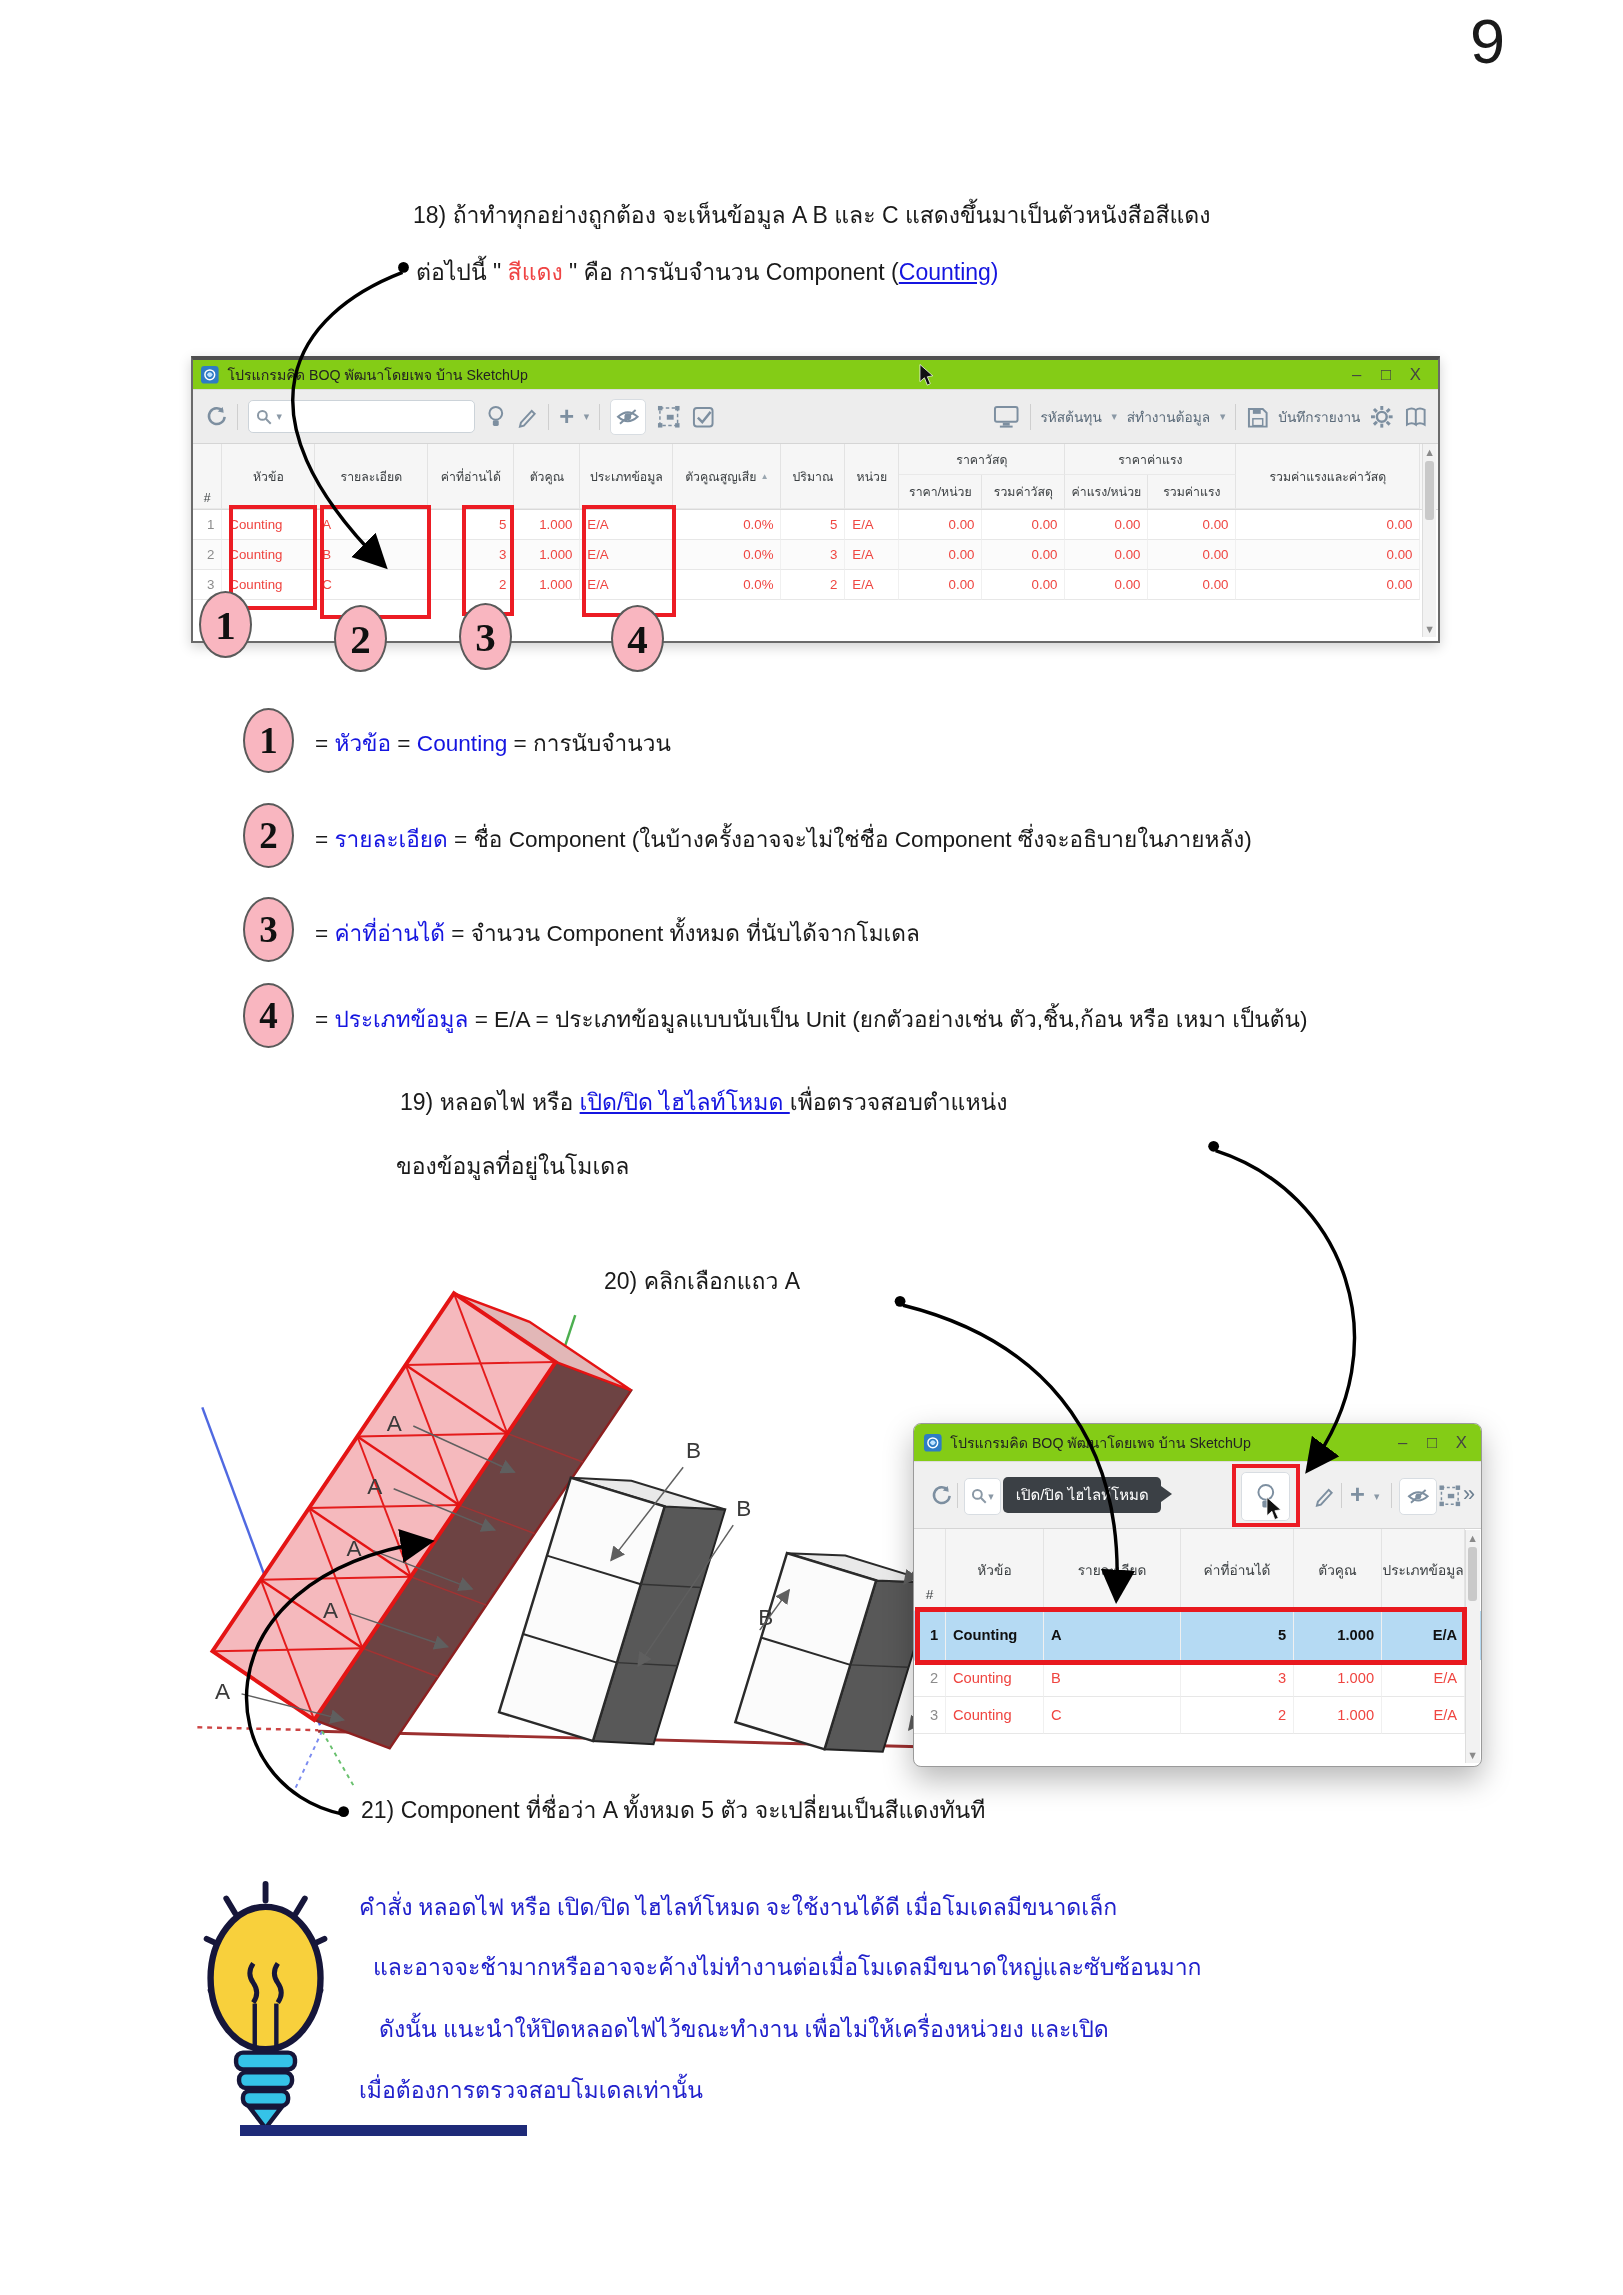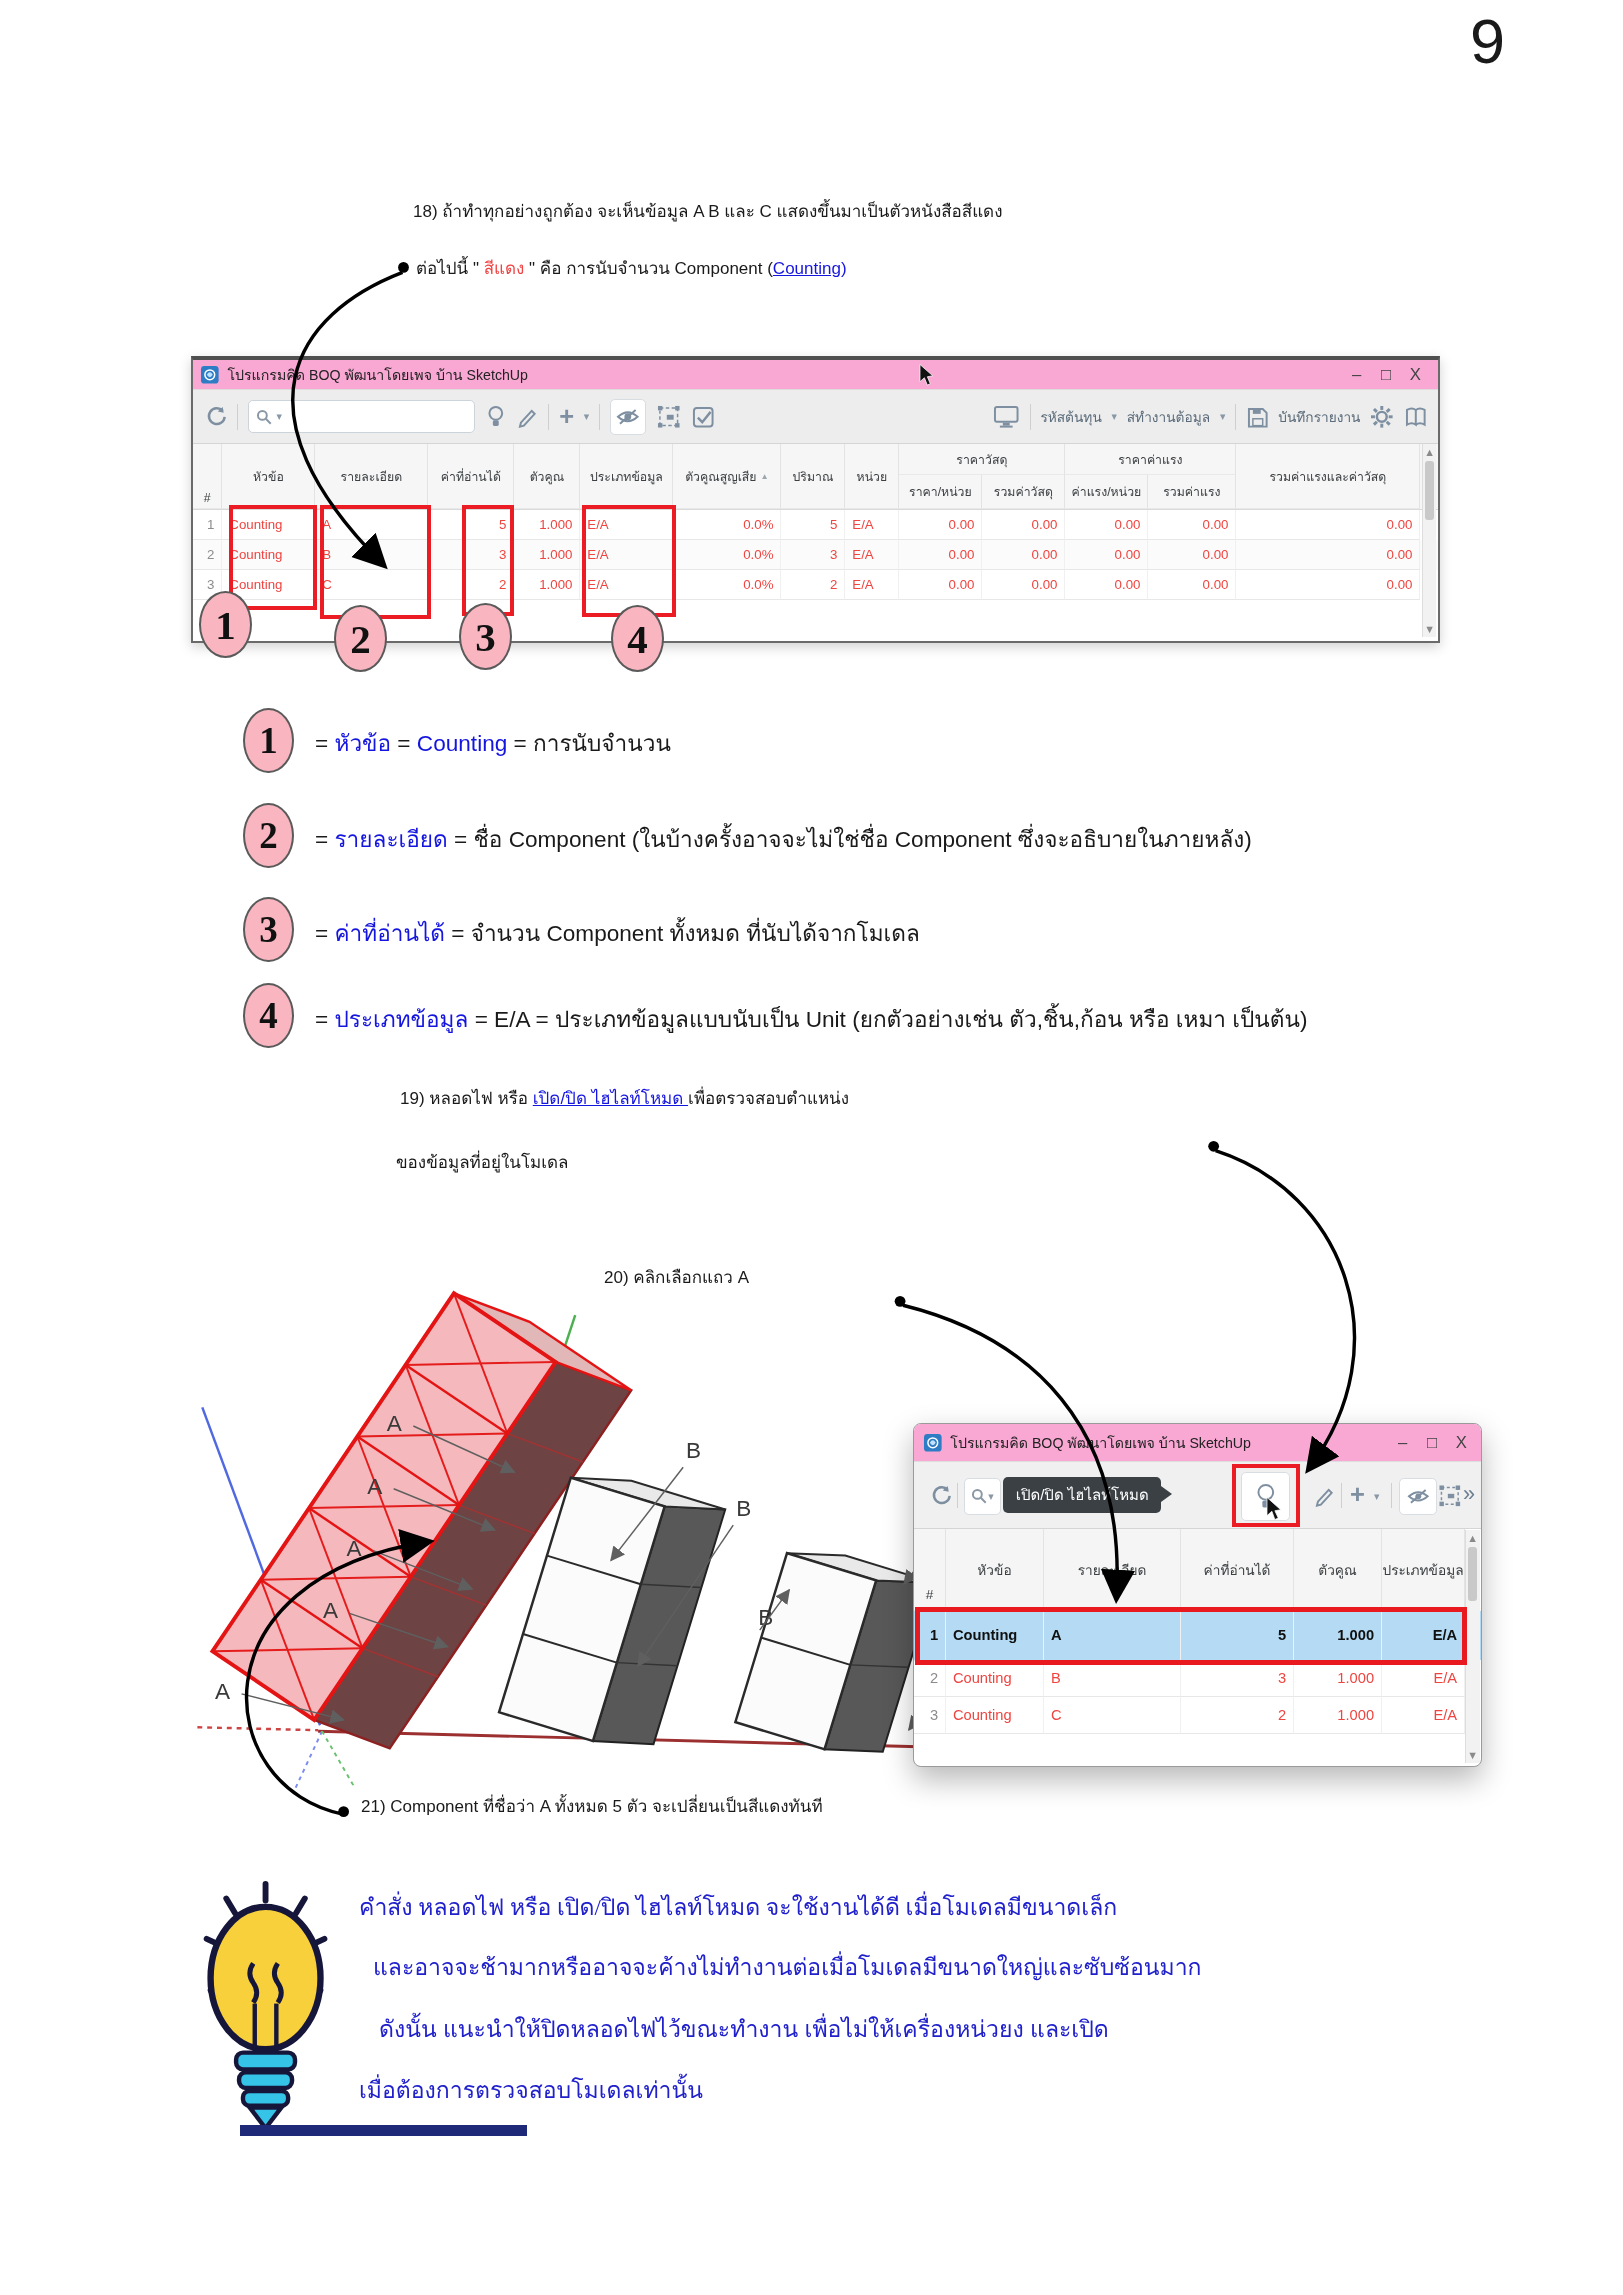--- a/index.html
+++ b/index.html
@@ -1,28 +1,28 @@
 <!DOCTYPE html>
 <html style="font-size:7.9px"><head>
 <meta charset="utf-8">
 <style>
   html,body{margin:0;padding:0;background:#ffffff;}
   body{width:1623px;height:2295px;position:relative;font-family:"Liberation Sans","DejaVu Sans",sans-serif;color:#1a1a1a;overflow:hidden;}
   .abs{position:absolute;}
   .nowrap{white-space:nowrap;}
-  .t47{font-size:17px;}
+  .t47{font-size:23px;}
   .blue{color:#1515e0;}
   .redtxt{color:#ef4444;}
   .link{color:#1515e0;text-decoration:underline;}
   .tipline{font-size:23px;color:#2121cc;white-space:nowrap;}
   
   .win{background:#fff;box-sizing:border-box;}
   .w1{border:2.5px solid #6a6a6a;border-top:4.9px solid #4f4f4f;box-shadow:0 3.9px 11.8px rgba(0,0,0,.18);}
   .w2{border:1px solid #9a9a9a;border-radius:7.9px;box-shadow:0 12.8px 29.4px rgba(0,0,0,.28);overflow:hidden;}
-  .titlebar{display:flex;align-items:center;height:29.4px;background:#f9a8d4;position:relative;}
+  .titlebar{display:flex;align-items:center;height:29.4px;background:#84cc16;position:relative;}
   .apptitle{font-size:14.2px;color:#222;margin-left:7.9px;white-space:nowrap;}
   .wctl{font-size:16.7px;color:#444;width:29.4px;text-align:center;}
   .toolbar{background:#ededed;border-top:0.5px solid #dcdcdc;border-bottom:0.5px solid #d5d5d5;display:flex;align-items:center;padding:0 10.8px;gap:9.8px;}
   .sep{width:1px;height:25.5px;background:#cfcfcf;}
   .tbl-label{font-size:13.7px;color:#5b6b7a;white-space:nowrap;}
   .caret{font-size:10.8px;color:#8a98a5;}
   .searchbox{width:211px;height:31px;background:#fff;border:1px solid #ccd3d9;border-radius:4.9px;display:flex;align-items:center;padding:0 6.9px;gap:3.9px;}
   .searchbox input{border:none;outline:none;font-size:13.7px;flex:1;background:transparent;}
   .whitebtn{background:#fff;border:1px solid #d8dde2;border-radius:4.9px;display:flex;align-items:center;justify-content:center;}
   

